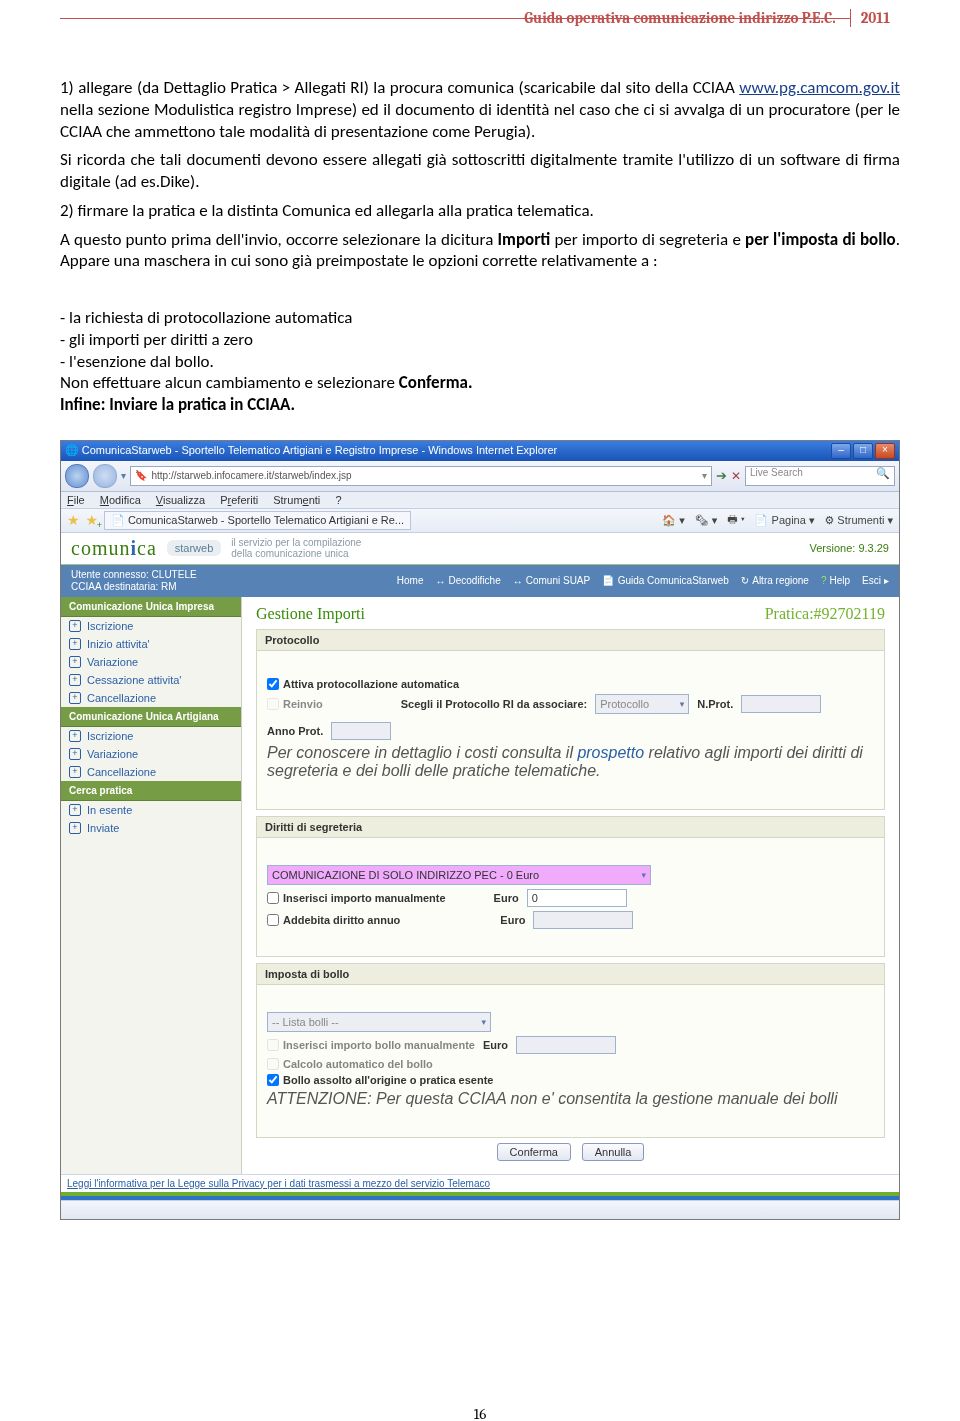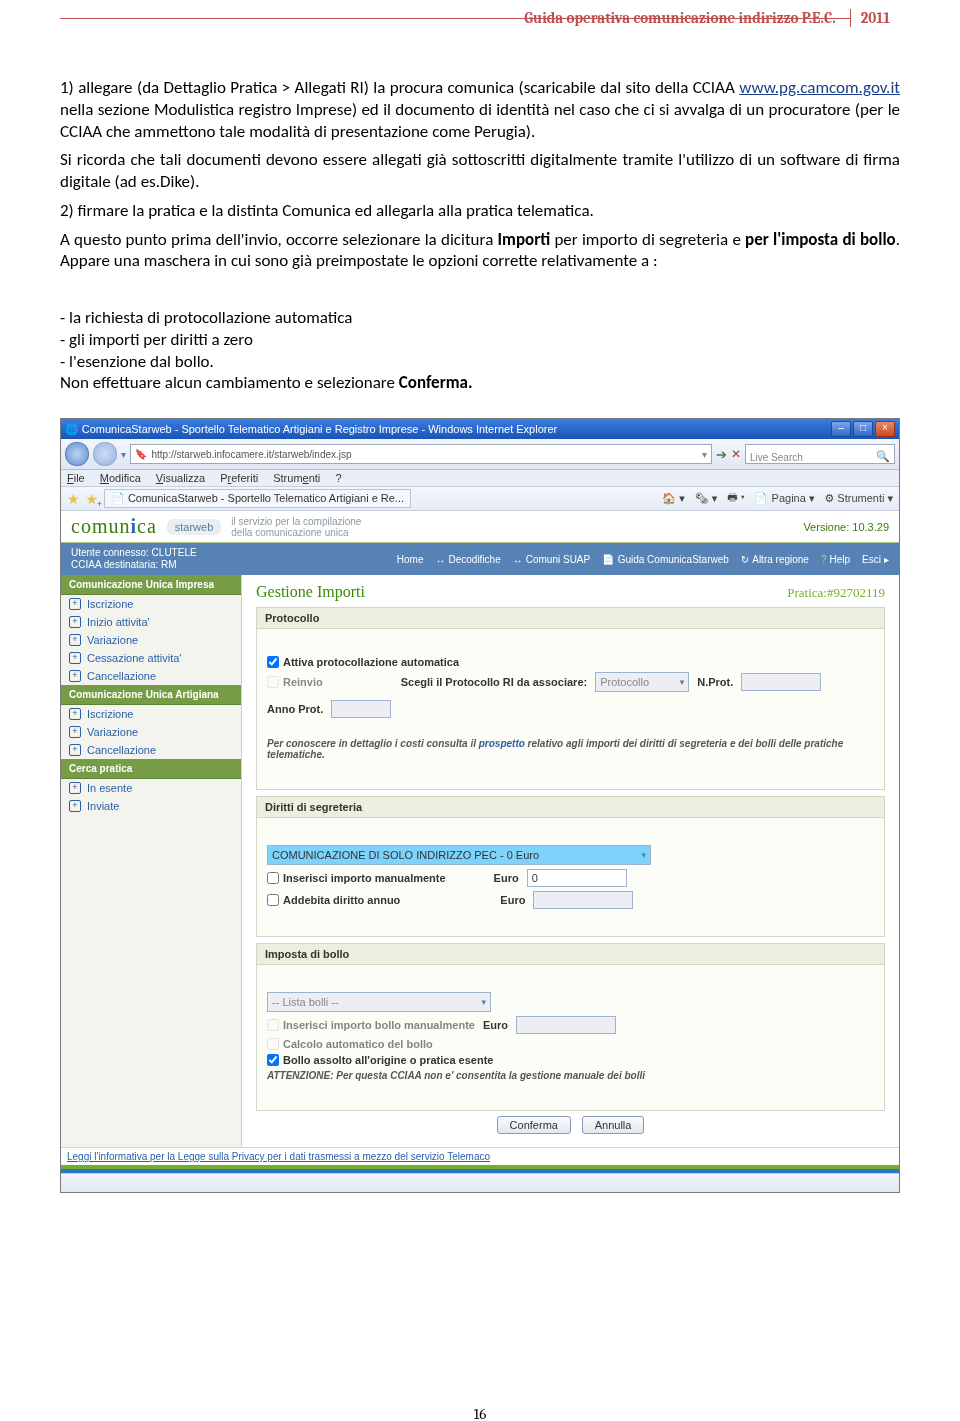--- a/index.html
+++ b/index.html
@@ -98,21 +98,21 @@
     align-items: center;
     padding: 0 4px;
     color: #555;
   }
   .search-box {
     width: 140px;
     background: #fff;
     border: 1px solid #9aa7c1;
     height: 18px;
     display: flex;
-    align-items: flex-end;
+    align-items: flex-start;
     padding: 0 4px;
     color: #888;
   }
   .ie-go { font-size:13px; color:#4a7a4a; }
   .ie-x  { font-size:12px; color:#a04040; }
   .ie-mag{ font-size:11px; color:#4a7a4a; margin-left:auto;}
   .ie-menurow {
     background: #e9eef7;
     border-bottom: 1px solid #c6cfe0;
     padding: 2px 6px;
@@ -189,21 +189,21 @@
   }
   .plus {
     display:inline-block; width:10px; height:10px;
     border:1px solid #2a5fa8; border-radius:2px;
     color:#2a5fa8; font-size:9px; line-height:9px; text-align:center;
   }
   .main { flex:1; background:#fff; padding:8px 14px 14px 14px; }
   .main-title {
     color:#3a8d0a; font-size:16px; font-family:Georgia,serif;
   }
-  .pratica { color:#73b22a; font-size:13px; font-family:Georgia,serif; }
+  .pratica { color:#73b22a; font-size:16px; font-family:Georgia,serif; }
   .main-head { display:flex; align-items:baseline; margin-bottom:6px;}
   .main-head .pratica{ margin-left:auto; }
   .sect {
     border:1px solid #d3d7c6;
     margin-bottom:6px;
     background:#fdfdf7;
   }
   .sect-hdr {
     background:#edeede;
     font-weight:bold;
@@ -211,34 +211,34 @@
     color:#333;
     font-size:11px;
     border-bottom:1px solid #d3d7c6;
   }
   .sect-body { padding:23px 10px; color:#333; font-size:11px; }
   .row { display:flex; align-items:center; gap:8px; margin:4px 0; flex-wrap:wrap;}
   .cb { display:inline-flex; align-items:center; gap:4px; }
   .cb input { margin:0; width:12px; height:12px; }
   .lbl-bold { font-weight:bold; }
   .sel {
-    border:1px solid #9fb2cf; background:#7dd3fc; height:18px;
+    border:1px solid #9fb2cf; background:#f0abfc; height:18px;
     padding:0 18px 0 4px; font-size:11px; color:#333;
     position:relative; display:inline-flex; align-items:center;
   }
   .sel::after {
     content:"▾"; position:absolute; right:4px; color:#5a7aad; font-size:9px;
   }
   .sel.disabled { background:#eceef3; color:#888; }
   .txt {
     border:1px solid #9fb2cf; background:#fff; height:16px;
     font-size:11px; padding:0 4px; color:#333;
   }
   .txt.dis { background:#eceef3; color:#999; }
-  .note-it { font-style:italic; color:#555; font-size:10px; margin:20px 0 6px 0;font-weight:bold;}
+  .note-it { font-style:italic; color:#555; font-size:16px; margin:4px 0 6px 0;}
   .note-it a { color:#2a5fa8; }
   .btn {
     background: linear-gradient(#fafbfd,#e2e7f1);
     border:1px solid #8a9ab8; border-radius:3px;
     padding:2px 12px; font-size:11px; color:#333;
     cursor:pointer;
   }
   .btn-row { text-align:center; margin:8px 0 2px 0; }
   .btn-row .btn { margin:0 4px; }
   .priv-link {
@@ -281,20 +281,21 @@
       <b>per l'imposta di bollo</b><span>. Appare una maschera in cui sono già preimpostate le opzioni corrette relativamente a :</span>
     </p>
     <div class="gap"></div>
     <div>- la richiesta di protocollazione automatica</div>
     <div>- gli importi per diritti a zero</div>
     <div>- l'esenzione dal bollo.</div>
     <div>
       <span>Non effettuare alcun cambiamento e selezionare </span>
       <b>Conferma.</b>
     </div>
+    <div><b>Infine: Inviare la pratica in CCIAA.</b></div>
   </div>
 
   <div class="screenshot">
     <div class="ie-titlebar">
       <span>
         <span>🌐 </span>
         <span>ComunicaStarweb - Sportello Telematico Artigiani e Registro Imprese - Windows Internet Explorer</span>
       </span>
       <span class="win-btns">
         <span class="win-btn">–</span>
@@ -347,21 +348,21 @@
 
     <div class="app-header">
       <span>
         <span class="logo-lead">comun</span><span class="logo-lead logo-i">i</span><span class="logo-lead">ca</span>
       </span>
       <span class="starweb-pill">starweb</span>
       <span class="slogan">
         <span>il servizio per la compilazione</span><br>
         <span>della comunicazione unica</span>
       </span>
-      <span class="version">Versione: 10.3.29</span>
+      <span class="version">Versione: 9.3.29</span>
     </div>
 
     <div class="app-bar">
       <div class="left">
         <div>Utente connesso: CLUTELE</div>
         <div>CCIAA destinataria: RM</div>
       </div>
       <div class="links">
         <span>
             <span>Home</span>

